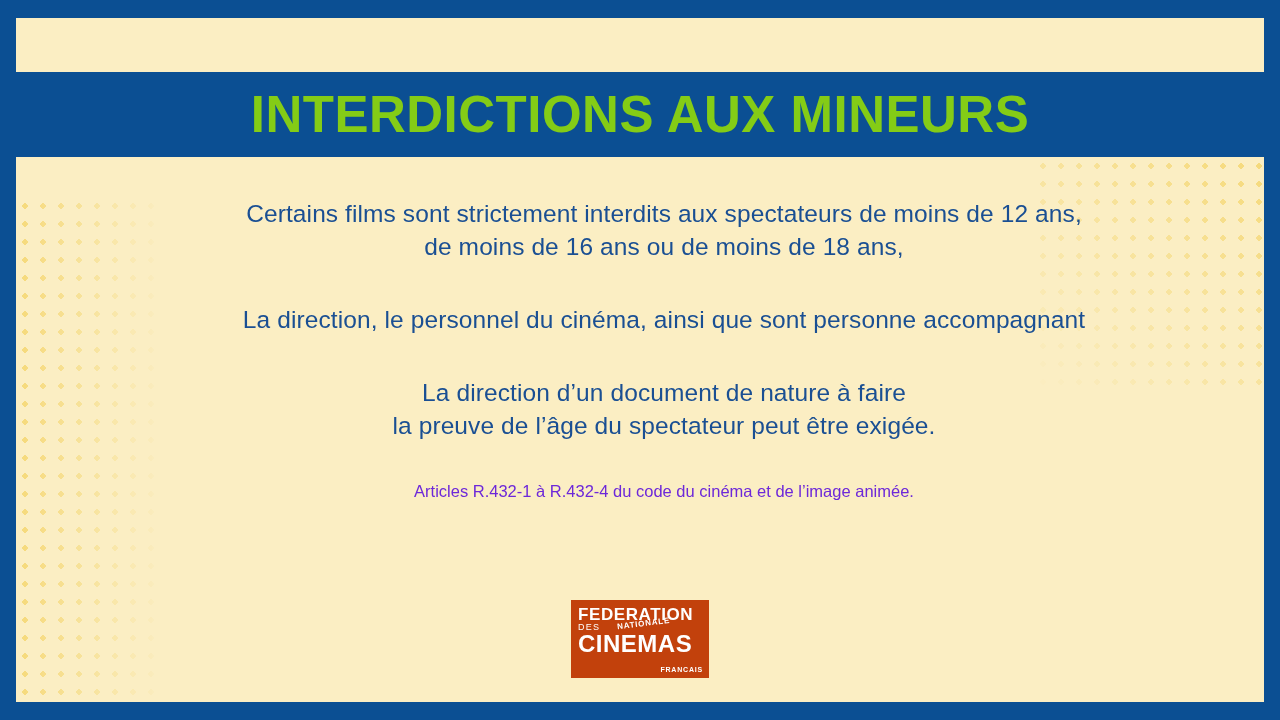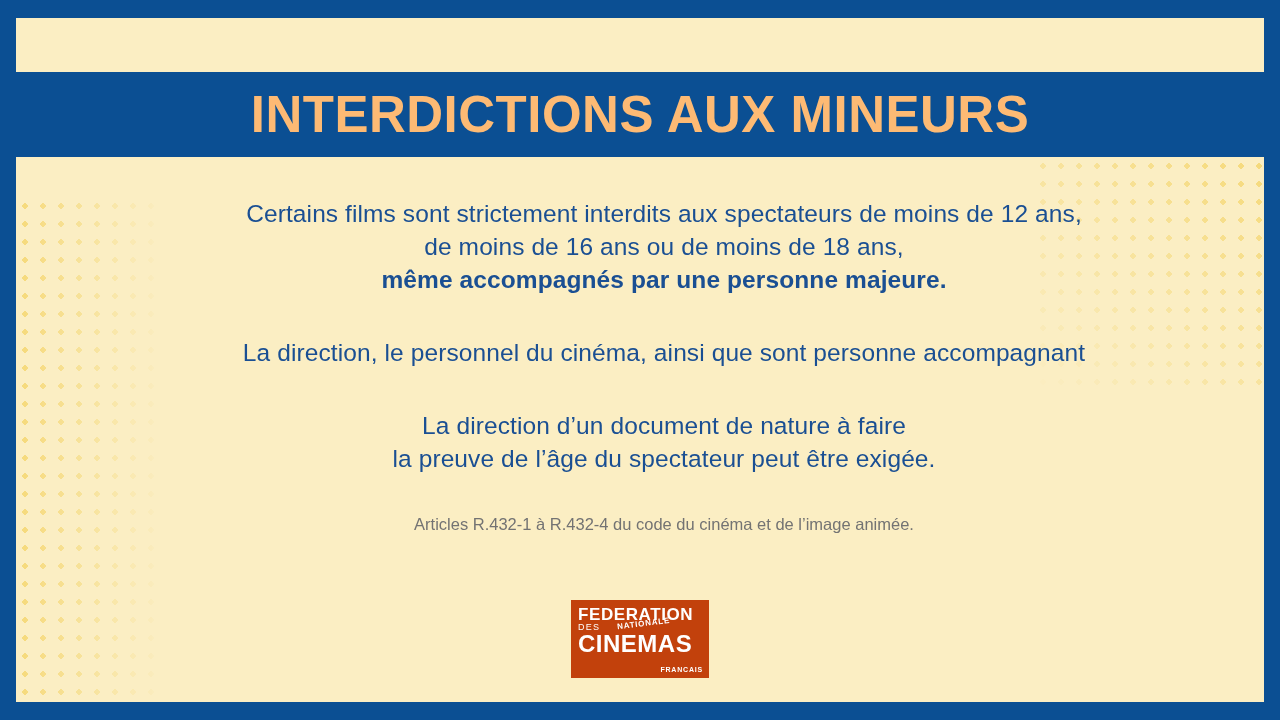--- a/index.html
+++ b/index.html
@@ -37,21 +37,21 @@
     position: absolute;
     left: 0;
     top: 72px;
     width: 1280px;
     height: 85px;
     display: flex;
     align-items: center;
     justify-content: center;
   }
   .title {
-    color: #fdba74;
+    color: #84cc16;
     font-size: 51px;
     font-weight: bold;
     letter-spacing: 0.5px;
     text-align: center;
     line-height: 1;
     white-space: nowrap;
     font-family: "Liberation Sans", sans-serif;
   }
 
   
@@ -111,21 +111,21 @@
   }
   .para .line { display: block; }
 
   .gap-1 { height: 40px; }
   .gap-2 { height: 40px; }
   .gap-3 { height: 38px; }
 
   .legal {
     font-size: 16.5px;
     line-height: 22px;
-    color: #737373;
+    color: #6d28d9;
     font-weight: 500;
   }
 
   
   .logo-wrap {
     position: absolute;
     left: 50%;
     transform: translateX(-50%);
     bottom: 24px;
     z-index: 3;
@@ -198,21 +198,20 @@
 
   <div class="panel">
     <div class="dots dots-left"></div>
     <div class="dots dots-right"></div>
 
     <div class="content">
 
       <div class="para">
         <span class="line">Certains films sont strictement interdits aux spectateurs de moins de 12 ans,</span>
         <span class="line">de moins de 16 ans ou de moins de 18 ans,</span>
-        <span class="strong">même accompagnés par une personne majeure.</span>
       </div>
 
       <div class="gap-1"></div>
 
       <div class="para">
         <span class="line">La direction, le personnel du cinéma, ainsi que sont personne accompagnant</span>
       </div>
 
       <div class="gap-2"></div>
 

